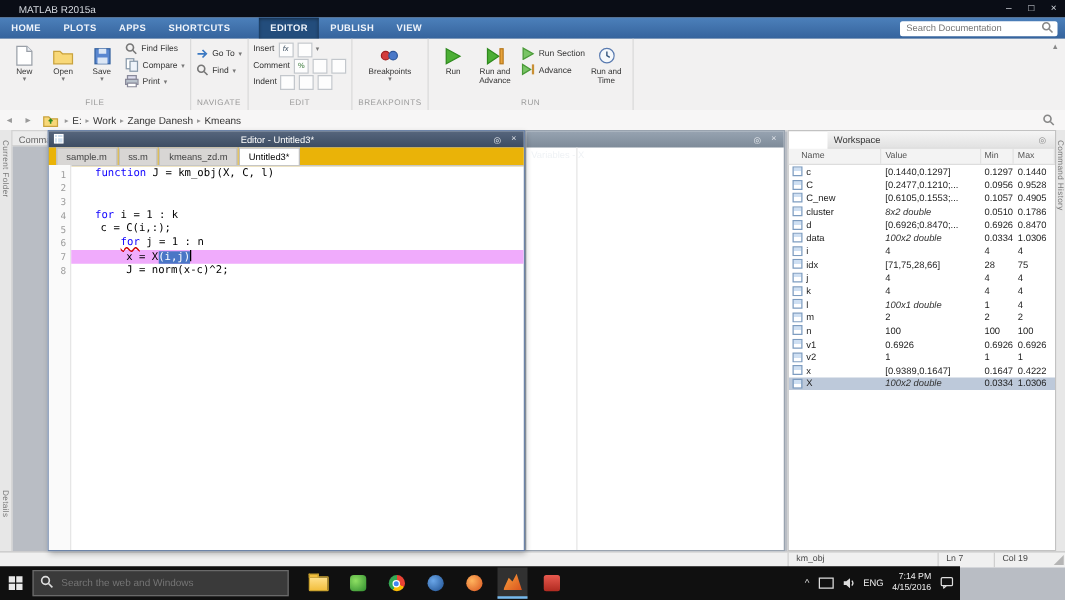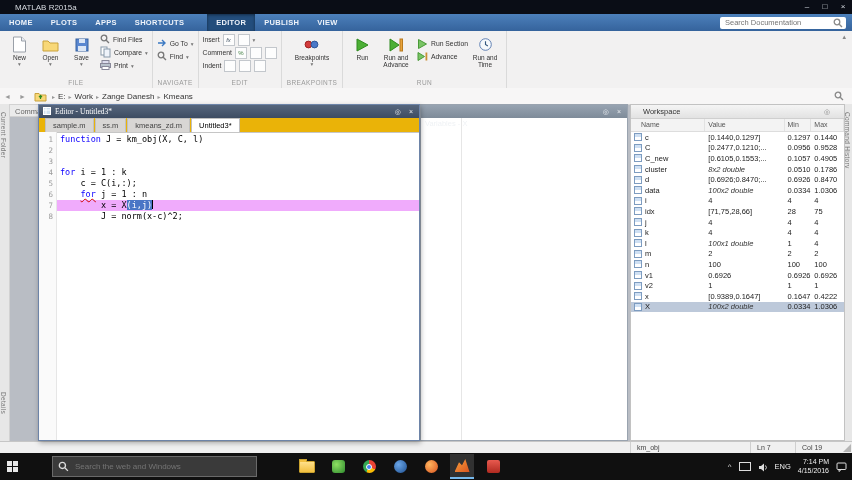--- a/index.html
+++ b/index.html
@@ -66,43 +66,43 @@
     display:flex;align-items:center;padding:0 4px;gap:4px;}
   .vars-title .wtitle{flex:1;margin-top:24px;}
   .wicon{font-size:7px;color:#e8ebef;padding:0 2px;}
   .vars-divider{position:absolute;left:40px;top:13px;bottom:0;width:1px;background:#e6e6e6;}
 
   
   .editor-window{position:absolute;left:38px;top:104px;width:382px;height:337px;z-index:3;
     background:#fff;border:1px solid #6d84a8;box-shadow:1px 2px 5px rgba(0,0,0,.3);box-sizing:border-box;}
   .ed-title{height:13px;background:linear-gradient(#56667d,#3d4c62);color:#fff;font-size:7.5px;
     display:flex;align-items:center;padding:0 4px;gap:4px;}
-  .ed-title .wtitle{flex:1;font-family:Liberation Serif, serif;}
+  .ed-title .wtitle{flex:1;text-align:center;}
   .ed-tabs{height:14px;background:#eab308;border-bottom:1px solid #c6c6c6;display:flex;align-items:center;padding-left:6px;}
   .ed-tab{font-size:7.5px;color:#444;padding:0 7px;border:1px solid #c0c0c0;border-bottom:none;
     background:#d8d6d4;margin-right:1px;height:13px;line-height:13px;}
   .ed-tab.active{background:#fff;color:#000;}
   .ed-code{position:absolute;left:0;top:27px;right:0;bottom:0;display:flex;
     font-family:"DejaVu Sans Mono",monospace;font-size:8.5px;line-height:11px;overflow:hidden;}
   .gutter{width:18px;background:#fafafa;border-right:1px solid #e6e6e6;text-align:right;
     padding:2px 3px 0 0;color:#9b9b9b;font-size:7.5px;box-sizing:border-box;}
   .gut-num{height:11px;}
   .code-col{flex:1;padding-top:2px;}
   .code-line{height:11px;white-space:pre;padding-left:3px;}
   .code-line.current{background:#f0abfc;}
-  .tok.kw{color:#0e00ff;}
+  .tok.kw{color:#0e00ff;margin-left:16px;}
   .tok.err{text-decoration-line:underline;text-decoration-style:wavy;text-decoration-color:#d00000;}
   .tok.sel{background:#4a76c6;color:#fff;}
   .caret{display:inline-block;width:1px;height:9px;background:#000;vertical-align:-1px;}
 
   
   .workspace{position:absolute;left:630px;top:104px;width:215px;height:337px;background:#fff;
     border:1px solid #c2c2c2;display:flex;flex-direction:column;box-sizing:border-box;}
   .ws-header{height:13px;background:linear-gradient(#f5f5f5,#e2e2e2);border-bottom:1px solid #cfcfcf;
-    font-size:7.5px;color:#333;display:flex;align-items:center;padding:0 12px;}
+    font-size:7.5px;color:#333;display:flex;align-items:center;padding:0 5px;margin-left:31px;}
   .ws-header .wtitle{flex:1;}
   .ws-header .wicon{color:#888;}
   .ws-cols{height:12px;display:flex;background:#f3f3f3;border-bottom:1px solid #ddd;font-size:7px;color:#555;}
   .wch{border-right:1px solid #e2e2e2;box-sizing:border-box;line-height:12px;overflow:hidden;}
   .wch-name{width:75px;padding-left:10px;}
   .wch-value{width:80px;padding-left:3px;}
   .wch-min{width:27px;padding-left:3px;}
   .wch-max{width:33px;padding-left:3px;}
   .ws-rows{flex:1;overflow:hidden;font-size:7.5px;color:#222;}
   .ws-row{height:10.6px;display:flex;align-items:center;}
@@ -120,22 +120,22 @@
   .statusbar{position:absolute;left:0;top:441px;width:852px;height:12px;background:#f0f0f0;
     border-top:1px solid #c6c6c6;font-size:7px;color:#444;}
   .sb-cell{position:absolute;top:0;height:12px;line-height:12px;border-left:1px solid #cfcfcf;padding-left:6px;box-sizing:border-box;}
   .sb-fn{left:630px;width:120px;}
   .sb-ln{left:750px;width:45px;}
   .sb-col{left:795px;width:50px;}
   .sb-grip{position:absolute;right:1px;top:2px;width:0;height:0;
     border-left:8px solid transparent;border-bottom:8px solid #b5b5b5;}
 
   
-  .taskbar{position:absolute;left:0;top:453px;width:852px;height:27px;background:#101010;
-    display:flex;align-items:center;color:#e6e6e6;gap:26px;}
+  .taskbar{position:absolute;left:0;top:453px;width:768px;height:27px;background:#101010;
+    display:flex;align-items:center;color:#e6e6e6;}
   .start{width:26px;height:27px;display:flex;align-items:center;justify-content:center;}
   .win-logo{width:12px;height:12px;display:grid;grid-template-columns:5px 5px;grid-template-rows:5px 5px;gap:1px;}
   .win-logo span{background:#e8e8e8;}
   .tb-search{width:205px;height:21px;background:#3a3a3a;border:1px solid #6a6a6a;display:flex;
     align-items:center;padding:0 5px;gap:4px;box-sizing:border-box;}
   .tb-search input{border:0;outline:0;background:transparent;color:#c9c9c9;font-size:8px;flex:1;min-width:0;
     font-family:"Liberation Sans",sans-serif;}
   .tb-icons{display:flex;margin-left:12px;gap:7px;align-items:center;height:27px;}
   .tb-icon{width:24px;height:25px;display:flex;align-items:center;justify-content:center;}
   .tb-icon.active{background:rgba(255,255,255,.14);border-bottom:2px solid #76b9ed;box-sizing:border-box;}

